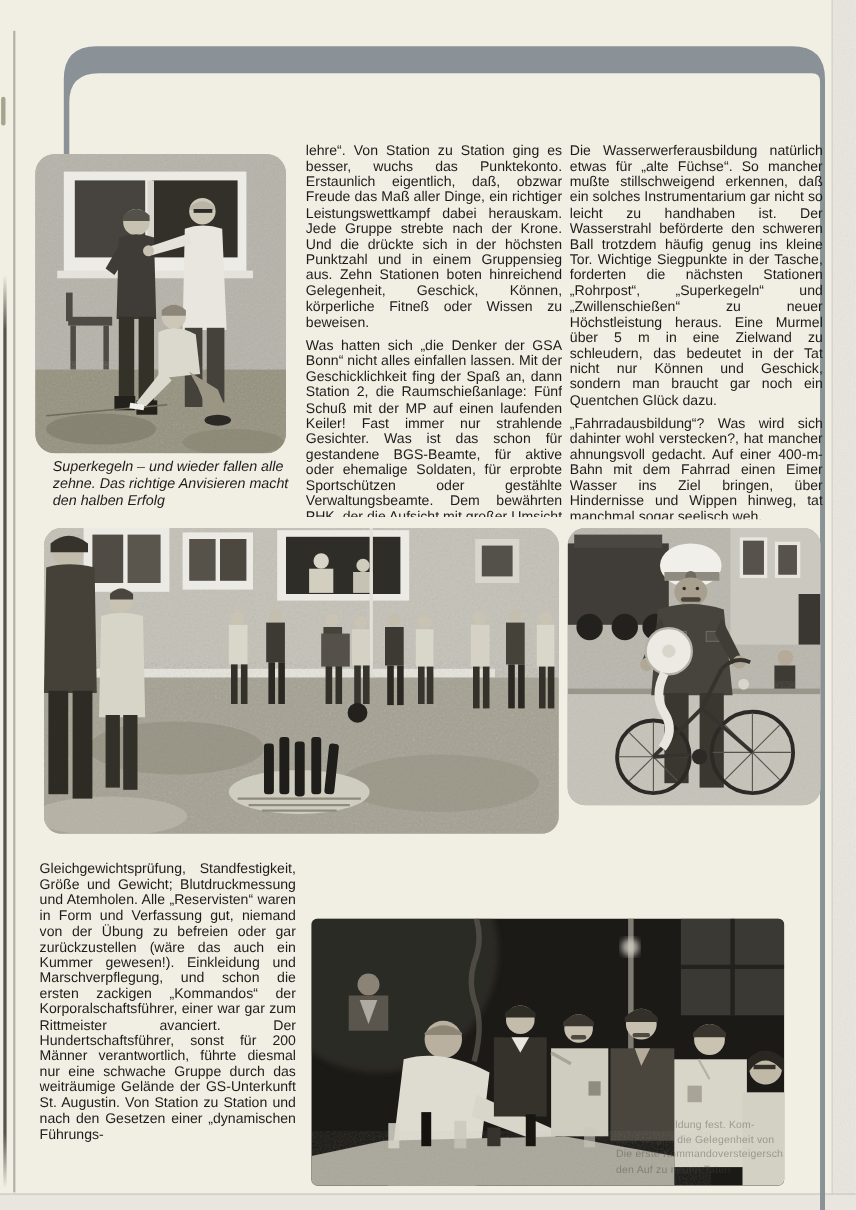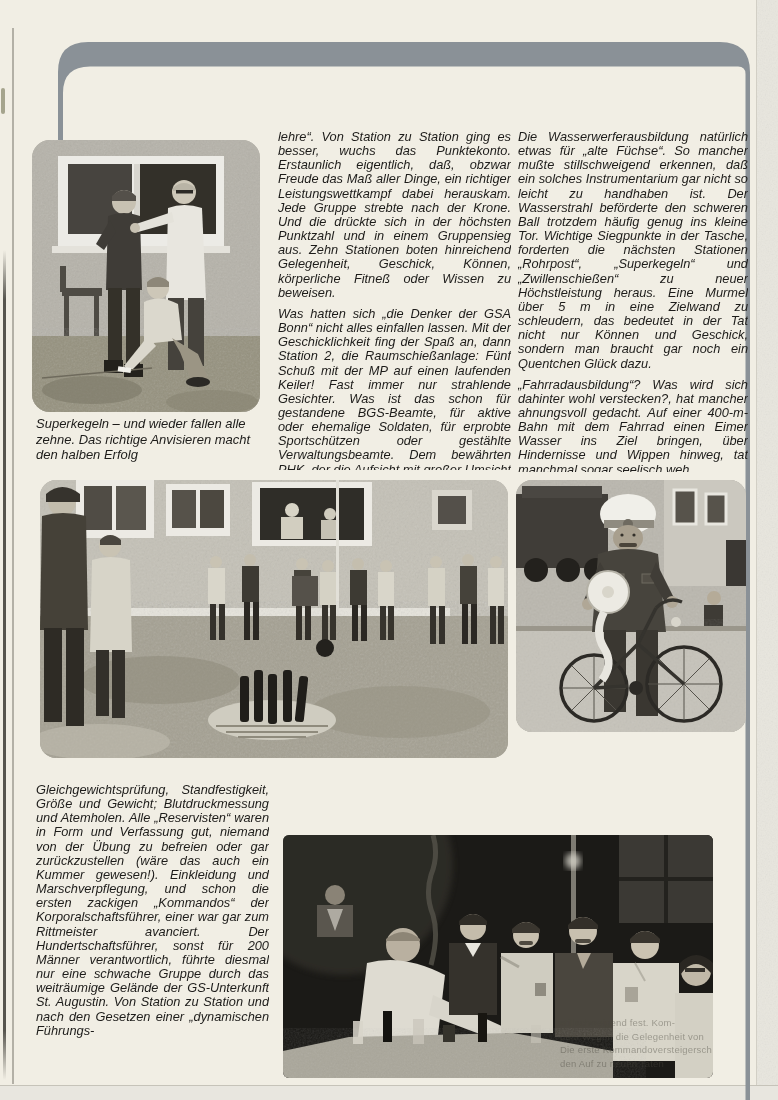--- a/index.html
+++ b/index.html
@@ -20,26 +20,26 @@
   .right-strip svg { width:100%; height:100%; opacity:.35; }
   .bottom-strip { position:absolute; left:0; top:1085px; width:778px; height:15px;
     background:#e8e6df; border-top:1px solid #c6c3b9; }
   
   .frame-svg { position:absolute; left:0; top:0; width:778px; height:1100px; pointer-events:none; }
   .frame-fade { position:absolute; left:55px; top:165px; width:12px; height:95px;
     background:linear-gradient(rgba(241,238,228,0), #f1eee4 75%); }
   
   .bodycol {
     position:absolute; font-size:12.8px; line-height:14.15px; color:#1d1c1a;
-    text-align:justify; overflow:hidden; hyphens:auto;font-style:italic; -webkit-hyphens:auto;
+    text-align:justify; overflow:hidden; hyphens:auto; -webkit-hyphens:auto;
   }
   .bodycol p + p { margin-top:7px; }
   .caption {
     position:absolute; font-style:italic; font-size:13px; line-height:15.6px;
-    color:#1d1c1a; overflow:hidden;
+    color:#1d1c1a; overflow:hidden;margin-left:12px;
   }
   .pagenum { position:absolute; left:20px; top:1070px; font-size:9px; color:#2a2926;margin-top:48px; }
   
   .photo { position:absolute; overflow:hidden; background:#b5b2a9; }
   .photo svg { display:block; width:100%; height:100%; }
   .ph1 { left:32px;  top:140px; width:228px; height:272px; border-radius:18px; }
   .ph2 { left:40px;  top:480px; width:468px; height:278px; border-radius:16px; }
   .ph3 { left:516px; top:480px; width:230px; height:252px; border-radius:16px; }
   .ph4 { left:283px; top:835px; width:430px; height:243px; border-radius:6px; }
   
@@ -366,19 +366,19 @@
       <rect x="70" y="186" width="10" height="23" fill="#d8d5ca" opacity="0.85"></rect>
       <rect x="100" y="176" width="9" height="31" fill="#14130f"></rect>
       <rect x="130" y="184" width="11" height="25" fill="#c9c6bb" opacity="0.75"></rect>
       <rect x="160" y="190" width="12" height="17" fill="#35332c"></rect>
       <rect x="195" y="178" width="9" height="29" fill="#181611"></rect>
       <rect x="248" y="190" width="10" height="18" fill="#c9c6bb" opacity="0.6"></rect>
     </svg>
   </div>
 
   <div class="bleed">
-    <span>stillschweigend fest. Kom-</span>
+    <span>mandoausbildung fest. Kom-</span>
     <span>dem Wegen die Gelegenheit von</span>
     <span>Die erste Kommandoversteigerschaft</span>
     <span>den Auf zu neuen Taten</span>
   </div>
 
 </div>
 
 </body></html>

